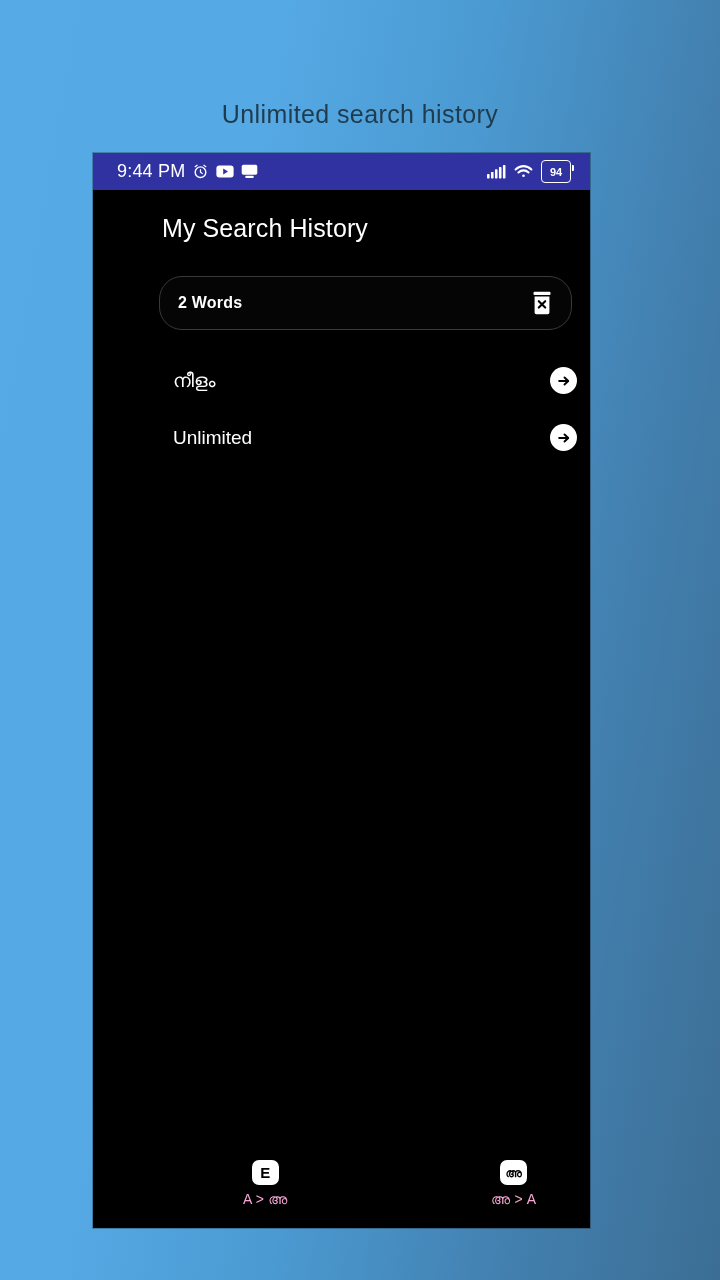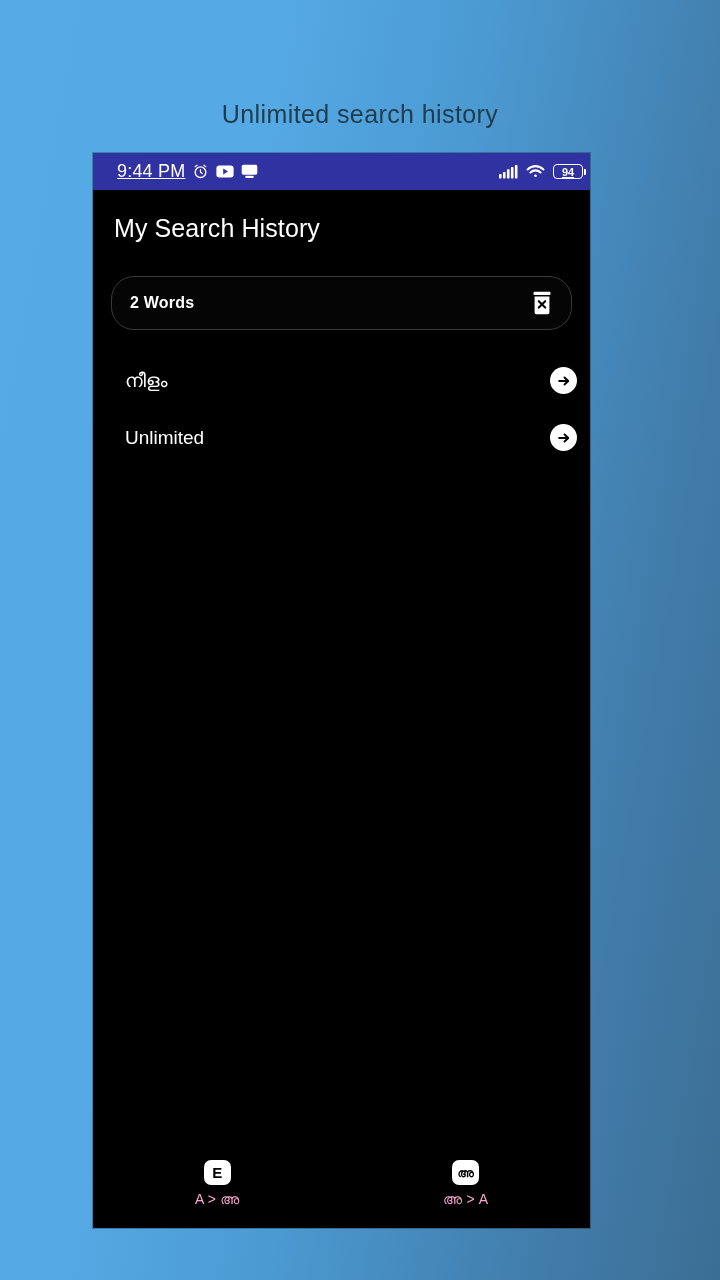--- a/index.html
+++ b/index.html
@@ -39,24 +39,23 @@
     overflow: hidden;
     box-shadow: 0 0 0 1px rgba(0,0,0,0.25);
   }
 
   
   .status-bar {
     height: 37px;
     background: #2f32a0;
     display: flex;
     align-items: center;
-    padding: 0 7px 0 24px;
+    padding: 0 19px 0 24px;
     box-sizing: border-box;
     color: #ffffff;
-    text-decoration: underline;
   }
   .status-left {
     display: flex;
     align-items: center;
     gap: 7px;
     flex: 1;
   }
   .status-time {
     font-size: 18px;
     font-weight: 500;
@@ -70,21 +69,21 @@
 
   .ico-alarm { width: 17px; height: 17px; display:block; }
   .ico-yt { width: 18px; height: 13px; display:block; }
   .ico-cast { width: 17px; height: 15px; display:block; }
   .ico-signal { width: 19px; height: 15px; display:block; }
   .ico-wifi { width: 19px; height: 15px; display:block; }
 
   .battery {
     border: 1.6px solid #ffffff;
     border-radius: 4px;
-    height: 15px;
+    height: 23px;
     min-width: 30px;
     padding: 0 4px;
     display: flex;
     align-items: center;
     justify-content: center;
     font-size: 11px;
     font-weight: 700;
     position: relative;
     box-sizing: border-box;
   }
@@ -97,20 +96,21 @@
     height: 6px;
     background: #ffffff;
     border-radius: 0 1px 1px 0;
   }
 
   
   .app-body {
     position: relative;
     height: 1038px;
     background: #000000;
+    margin-left: 48px;
   }
 
   .app-title {
     color: #ffffff;
     font-size: 25px;
     font-weight: 500;
     padding: 24px 0 0 21px;
     letter-spacing: 0.1px;
   }
 

